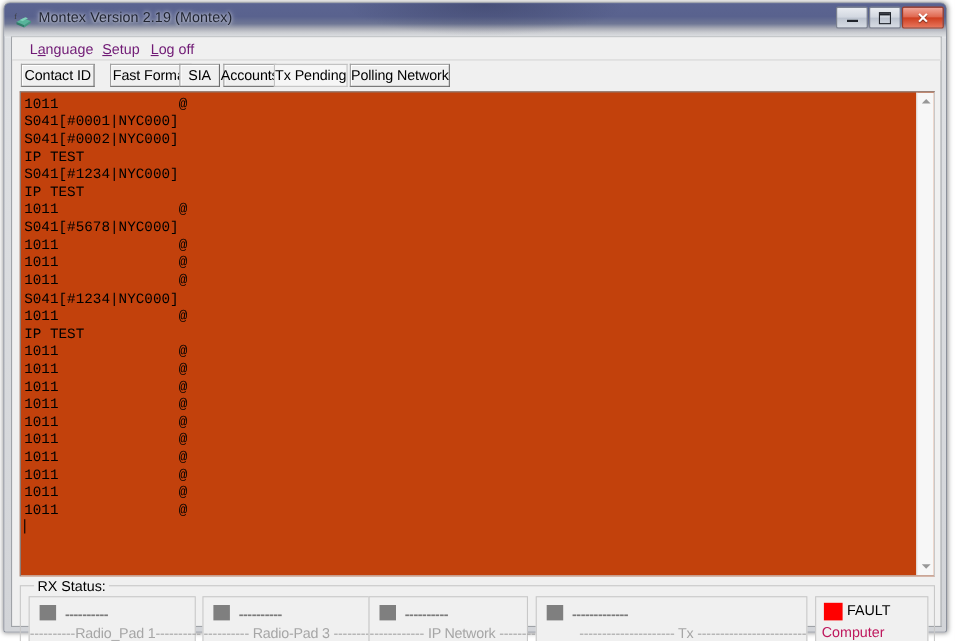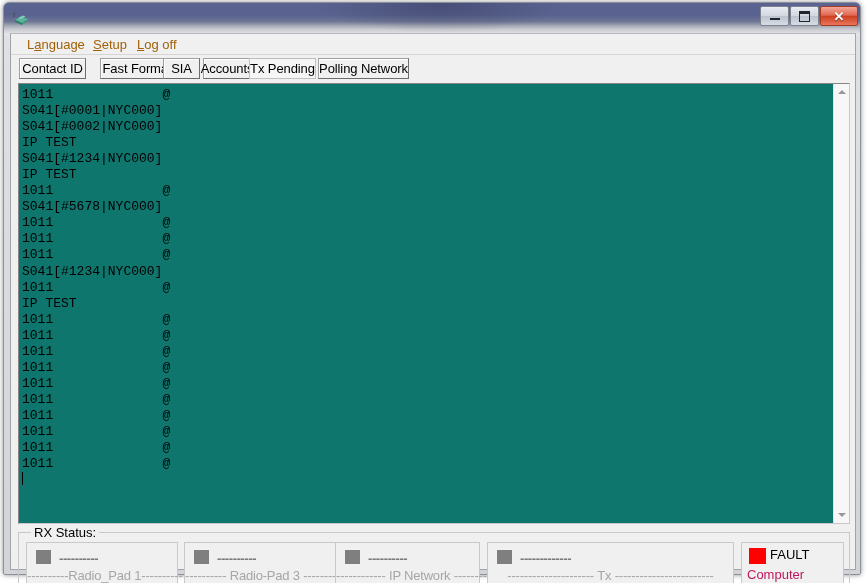--- a/index.html
+++ b/index.html
@@ -127,21 +127,21 @@
     left: 0; top: 0;
     width: 100%; height: 21px;
     background: #f0f0f0;
     border-bottom: 1px solid #d6d6d6;
     box-sizing: border-box;
   }
   .menu-item {
     position: absolute;
     top: 3px;
     font-size: 13px;
-    color: #a16207;
+    color: #701a75;
     white-space: nowrap;
     cursor: default;
     padding: 0 2px;
   }
   .menu-item u { text-decoration: underline; }
 
   
   #toolbar {
     position: absolute;
     left: 0; top: 21px;
@@ -188,21 +188,21 @@
     white-space: nowrap;
   }
   #clear-page-btn u { text-decoration: underline; }
 
   
   #logwrap {
     position: absolute;
     left: 7px; top: 49px;
     width: 832px;
     height: 441px;
-    background: #0f766e;
+    background: #c2410c;
     border: 1px solid #868686;
     border-right-color: #c8c8c8;
     border-bottom-color: #c8c8c8;
     box-sizing: border-box;
     overflow: hidden;
   }
   #logtext {
     position: absolute;
     left: 3px; top: 3px;
     right: 18px;
@@ -286,21 +286,21 @@
     font-size: 13px;
     color: #7a7a7a;
     font-weight: bold;
     letter-spacing: -0.4px;
     white-space: nowrap;
   }
   .status-caption {
     position: absolute;
     left: 0; right: 0;
     top: 25px;
-    text-align: center;
+    text-align: right;
     font-size: 13px;
     color: #a6a6a6;
     letter-spacing: -0.2px;
     white-space: nowrap;
   }
   #panel-fault .fault-label {
     position: absolute;
     left: 28px; top: 4px;
     font-size: 13px;
     color: #000;
@@ -324,20 +324,21 @@
     <div id="titlebar-glass">
       <span id="app-icon">
         <svg width="18" height="18" viewBox="0 0 18 18">
           <text x="1" y="8" font-size="7" fill="#3a3a3a" font-family="Liberation Serif, serif">f</text>
           <polygon points="3,11 9,7.5 16,10 10,14" fill="#57b49a"></polygon>
           <polygon points="3,11 3,13 10,16 10,14" fill="#2f7d68"></polygon>
           <polygon points="10,14 16,10 16,12 10,16" fill="#409a80"></polygon>
           <polygon points="6,9.2 11,6.6 13.5,7.6 8.5,10.3" fill="#7fd0ba"></polygon>
         </svg>
       </span>
+      <div id="title-text">Montex Version 2.19 (Montex)</div>
 
       <div class="winbtn" id="btn-min">
         <div class="glyph">
             <div class="minbar"></div>
           </div>
       </div>
       <div class="winbtn" id="btn-max">
         <div class="glyph">
             <div class="maxbox">
               <i></i>

